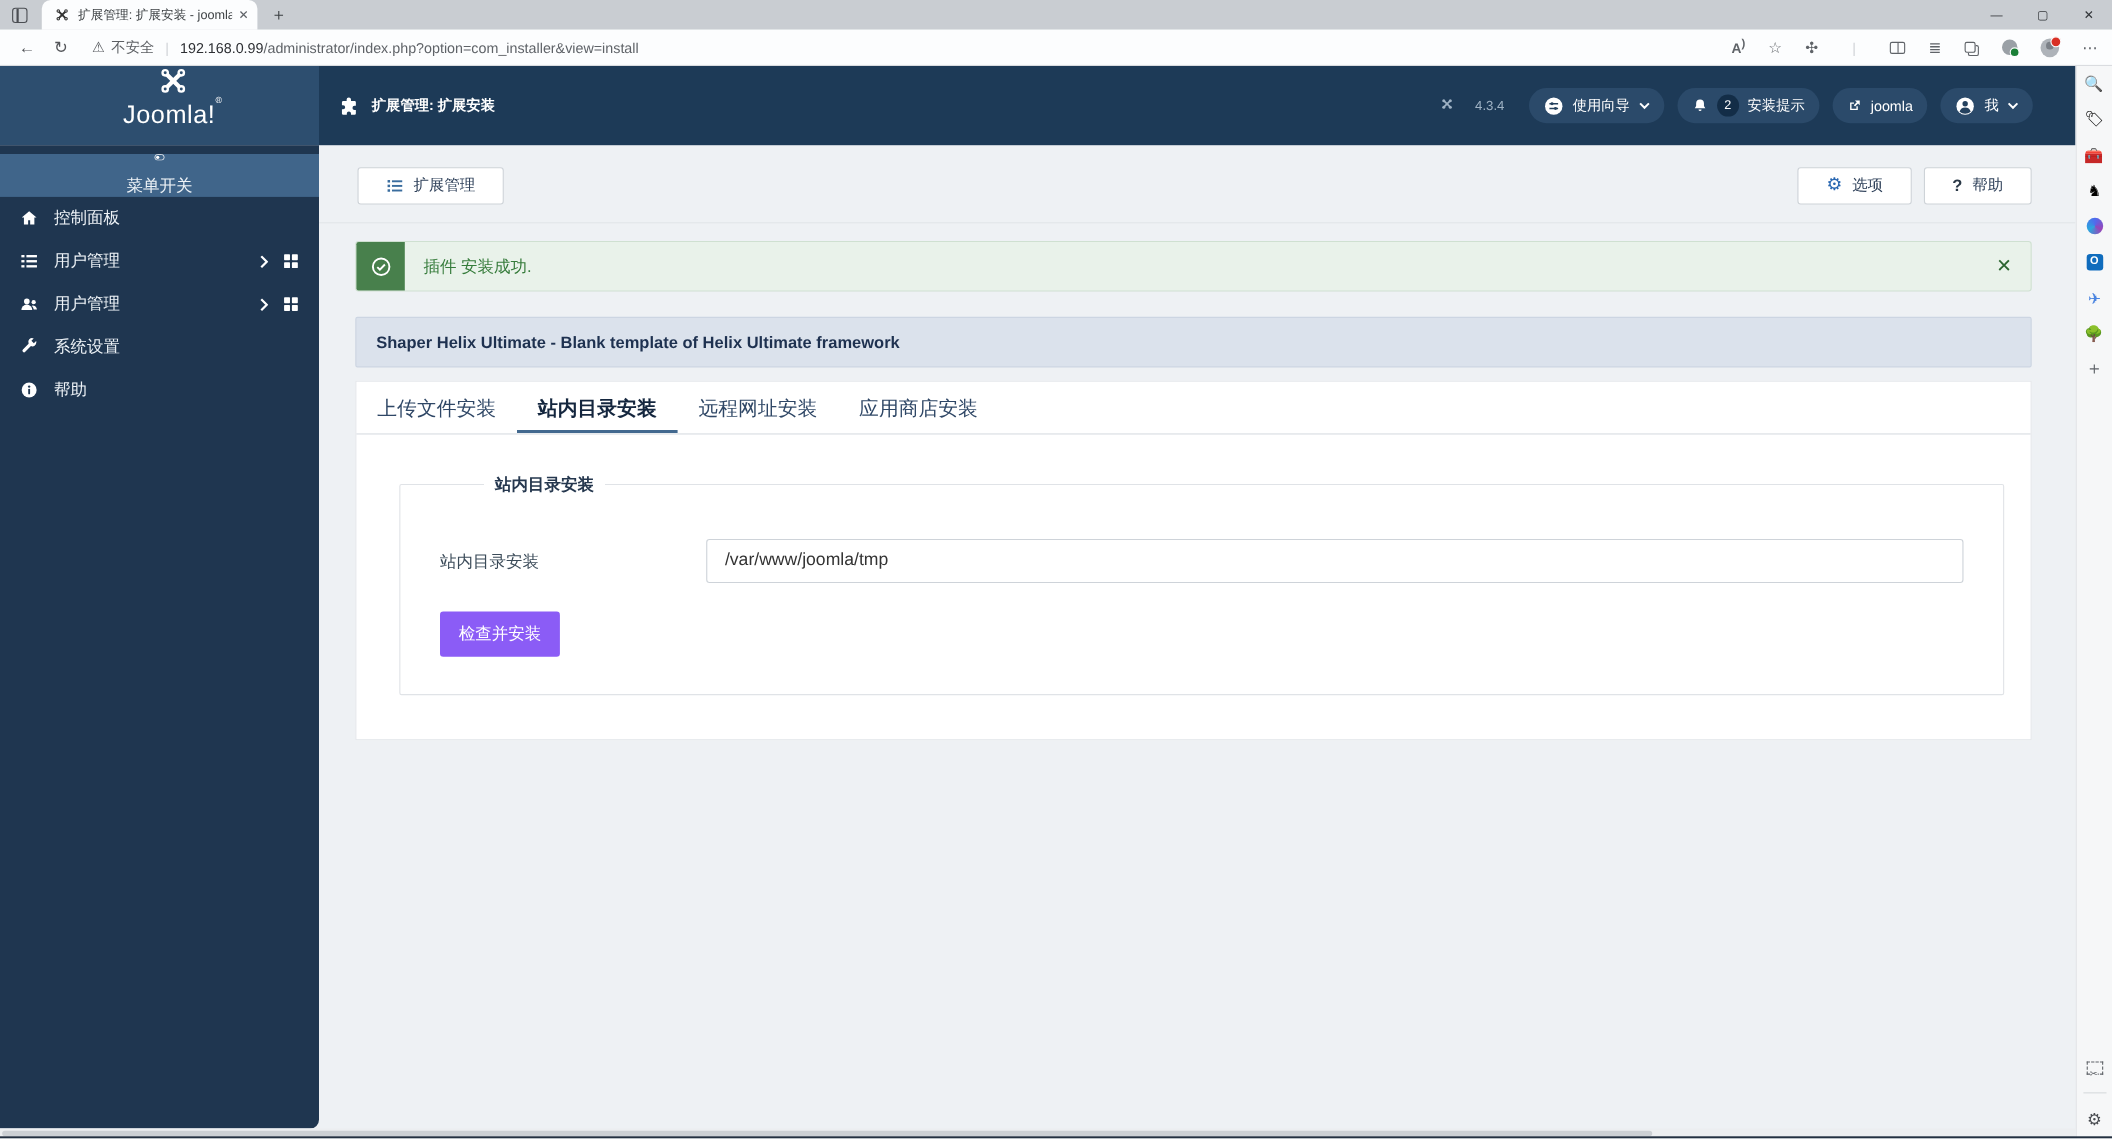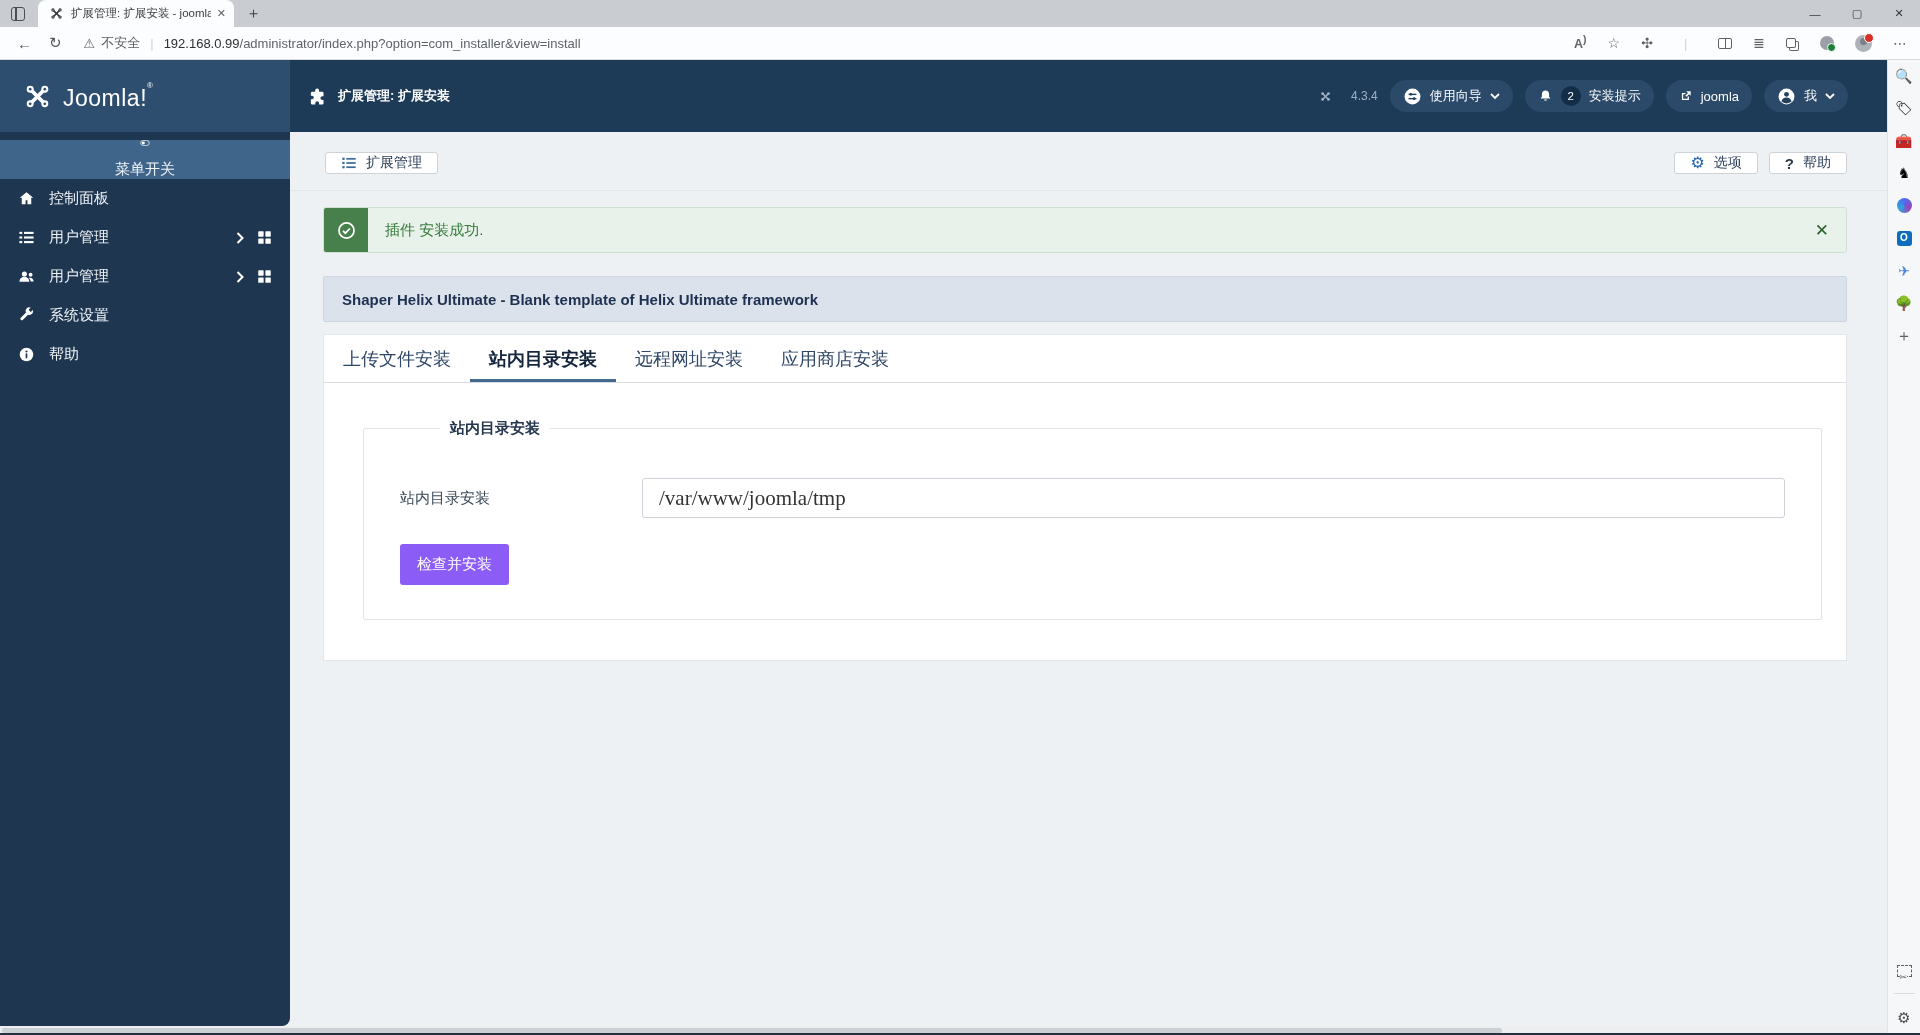--- a/index.html
+++ b/index.html
@@ -35,37 +35,37 @@
   .copy-ic { width:10px; height:10px; border:1.5px solid #5f6368; border-radius:2px; box-shadow:3px 3px 0 -1px #fcfdfe, 3px 3px 0 0 #5f6368; margin-right:3px; }
   .ext-ic { width:14px; height:14px; border-radius:50%; background:#9aa0a6; position:relative; }
   .ext-ic::after { content:""; position:absolute; right:-2px; bottom:-2px; width:7px; height:7px; border-radius:50%; background:#1a7f37; border:1.5px solid #fcfdfe; }
   .avatar { width:17px; height:17px; border-radius:50%; background:#aeb3b9; position:relative; }
   .avatar::before { content:""; position:absolute; left:5px; top:3px; width:7px; height:7px; border-radius:50%; background:#7c8188; }
   .avatar::after { content:""; position:absolute; right:-2px; top:-2px; width:8px; height:8px; border-radius:50%; background:#d93025; border:1.5px solid #fcfdfe; }
 
   
   .jpage { position:absolute; top:60px; left:0; width:1887px; height:966px; background:#eef1f4; overflow:hidden; }
   .jheader { height:72px; background:#1d3a57; display:flex; align-items:stretch; }
-  .jlogo { width:290px; background:#2d4e6f; display:flex; align-items:center; padding-left:24px; gap:12px; color:#fff; }
+  .jlogo { width:290px; background:#2d4e6f; display:flex; align-items:center; padding-left:24px; color:#fff;flex-direction:column; }
   .jlogo .wordmark { font-size:23px; letter-spacing:.5px; }
   .jlogo sup { font-size:8px; vertical-align:18px; }
   .jtitle { display:flex; align-items:center; gap:11px; padding-left:18px; color:#fff; font-size:13px; font-weight:bold; }
   .jh-right { margin-left:auto; display:flex; align-items:center; gap:12px; padding-right:39px; }
-  .jversion { display:flex; align-items:center; gap:20px; color:#9fb2c4; font-size:12px; }
+  .jversion { display:flex; gap:20px; color:#9fb2c4; font-size:12px; margin-right:10px; }
   .pill { height:32px; border-radius:16px; background:#2b4a6a; color:#fff; display:flex; align-items:center; gap:8px; padding:0 13px; font-size:13px; }
   .badge { background:#132d47; min-width:20px; height:20px; border-radius:10px; font-size:11.5px; display:flex; align-items:center; justify-content:center; padding:0 4px; }
 
   .jsidebar { position:absolute; top:72px; left:0; width:290px; height:894px; background:#1f3650; border-bottom-right-radius:8px; padding-top:8px; }
   .jitem { height:39px; display:flex; align-items:center; gap:14px; padding:0 18px; color:#eef3f7; font-size:15px; }
   .jitem.active { background:#40658a;flex-direction:column; }
   .jitem .tail { margin-left:auto; display:flex; align-items:center; gap:13px; }
 
   .jcontent { position:absolute; top:72px; left:290px; right:0; bottom:0; }
   .subhead { padding:20px 40px 16px 35px; border-bottom:1px solid #e2e5e9; display:flex; align-items:center; }
-  .btn-white { height:22px; background:#fff; border:1px solid #ced3d8; border-radius:3px; display:inline-flex; align-items:center; gap:9px; padding:0 15px; font-size:14px; color:#2f415a; cursor:pointer; }
+  .btn-white { height:34px; background:#fff; border:1px solid #ced3d8; border-radius:3px; display:inline-flex; align-items:center; gap:9px; padding:0 25px; font-size:14px; color:#2f415a; cursor:pointer; }
   .sub-right { margin-left:auto; display:flex; gap:11px; }
   .gear-glyph { color:#2766b1; font-size:16px; line-height:1; }
   .q-glyph { color:#2b3947; font-weight:bold; font-size:15px; }
 
   .inner { padding:16px 40px 0 33px; }
   .alert { display:flex; align-items:stretch; height:46px; border:1px solid #cfe0d1; background:#e9f2ea; border-radius:3px; }
   .alert-ic { width:44px; flex:0 0 44px; background:#48804c; display:flex; align-items:center; justify-content:center; border-radius:2px 0 0 2px; }
   .alert-msg { color:#357b3a; font-size:15px; display:flex; align-items:center; padding-left:17px; }
   .alert-close { margin-left:auto; align-self:center; padding:0 17px; color:#2c6531; font-weight:bold; font-size:17px; cursor:pointer; }
 
@@ -73,21 +73,21 @@
 
   .card { margin-top:12px; background:#fff; border:1px solid #e3e6ea; }
   .tabs { display:flex; border-bottom:1px solid #d8dce1; height:48px; }
   .tab { padding:0 19px; display:flex; align-items:center; font-size:18px; color:#2f4766; cursor:pointer; }
   .tab.active { font-weight:bold; color:#14263e; box-shadow:inset 0 -3px 0 #43698f; }
   .card-body { padding:36px 24px 40px 39px; }
   fieldset { border:1px solid #e0e3e7; border-radius:2px; padding:40px 36px 34px; }
   legend { margin-left:40px; padding:0 10px; font-weight:bold; font-size:15px; color:#25374e; }
   .field-row { display:flex; align-items:center; }
   .field-label { width:242px; flex:0 0 242px; font-size:15px; color:#3a4a58; }
-  .txt { flex:1; height:40px; border:1px solid #ced3d9; border-radius:3px; padding:0 16px; font-size:21px; color:#333; background:#fff; font-family:Liberation Serif, serif; }
+  .txt { flex:1; height:40px; border:1px solid #ced3d9; border-radius:3px; padding:0 16px; font-size:16px; color:#333; background:#fff; font-family:Liberation Sans, sans-serif; }
   .btn-primary { margin-top:26px; background:#8b5cf6; color:#fff; border:none; border-radius:3px; padding:11px 17px; font-size:15px; cursor:pointer; }
 
   
   .erail { position:absolute; top:60px; right:0; width:33px; height:975px; background:#f6f7f8; border-left:1px solid #e1e3e6; display:flex; flex-direction:column; align-items:center; padding-top:7px; gap:15.5px; font-size:14px; }
   .erail .eic { width:17px; height:17px; display:flex; align-items:center; justify-content:center; line-height:1; }
   .swirl { width:15px; height:15px; border-radius:50%; background:conic-gradient(#4f6bed,#9a44b8,#2aa7de,#4f6bed); }
   .olk { width:15px; height:15px; border-radius:3px; background:#0f6cbd; color:#fff; font-size:10px; font-weight:bold; display:flex; align-items:center; justify-content:center; }
   .eplus { color:#5f6368; font-size:16px; }
   .shot { width:15px; height:12px; border:1.5px dashed #5f6368; position:relative; margin-top:auto; }
   .shot span { position:absolute; left:2px; bottom:-6px; font-size:9px; color:#5f6368; background:#f6f7f8; }

